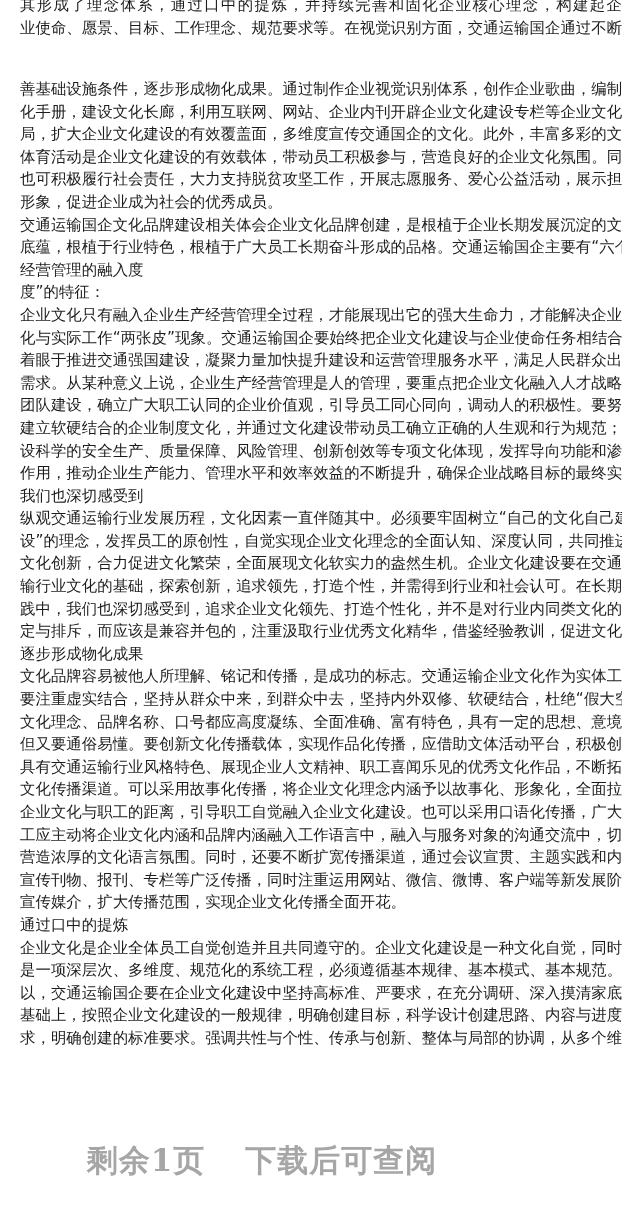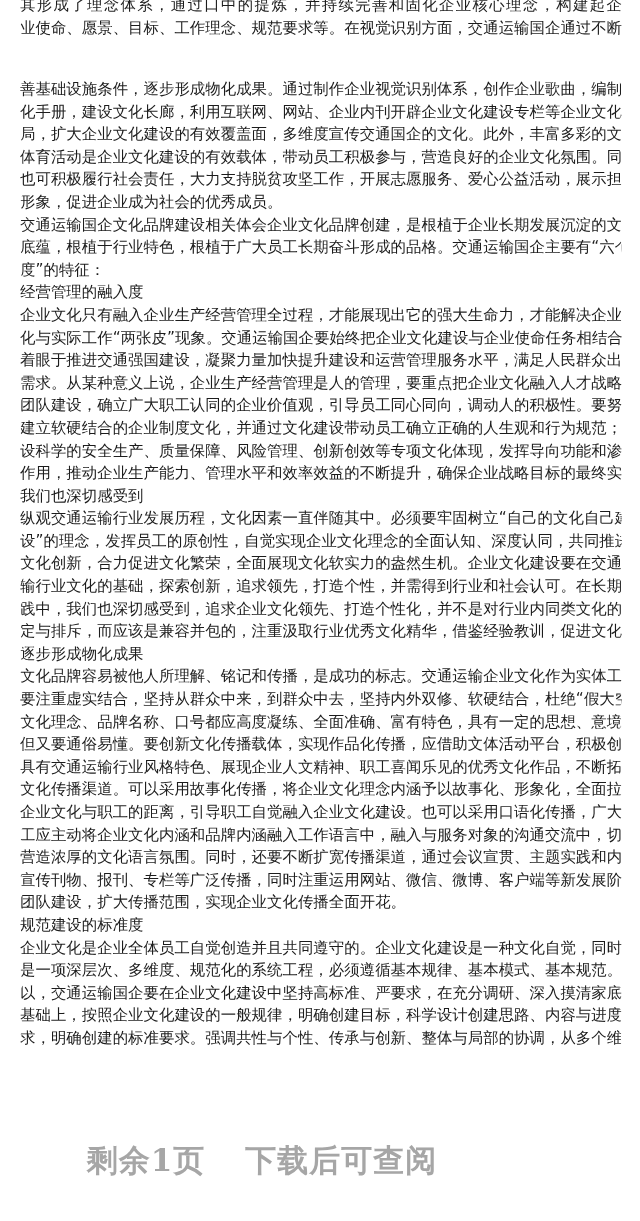--- a/index.html
+++ b/index.html
@@ -1,15 +1,15 @@
 <!DOCTYPE html>
 <html><head>
   <meta charset="utf-8">
   <style>
-    * { margin: 0; padding: 0; box-sizing: border-box; border-radius: 11px; }
+    * { margin: 0; padding: 0; box-sizing: border-box; }
     html, body {
       width: 640px;
       height: 1221px;
       background: #ffffff;
       overflow: hidden;
     }
     body {
       position: relative;
       font-family: "DejaVu Sans", "Liberation Sans", sans-serif;
       color: #1a1a1a;
@@ -71,22 +71,22 @@
 
   <div class="block main-block" id="main-block">
       <span class="line">善基础设施条件，逐步形成物化成果。通过制作企业视觉识别体系，创作企业歌曲，编制文</span>
       <span class="line">化手册，建设文化长廊，利用互联网、网站、企业内刊开辟企业文化建设专栏等企业文化格</span>
       <span class="line">局，扩大企业文化建设的有效覆盖面，多维度宣传交通国企的文化。此外，丰富多彩的文化</span>
       <span class="line">体育活动是企业文化建设的有效载体，带动员工积极参与，营造良好的企业文化氛围。同时</span>
       <span class="line">也可积极履行社会责任，大力支持脱贫攻坚工作，开展志愿服务、爱心公益活动，展示担当</span>
       <span class="line last">形象，促进企业成为社会的优秀成员。</span>
       <span class="line">交通运输国企文化品牌建设相关体会企业文化品牌创建，是根植于企业长期发展沉淀的文化</span>
       <span class="line">底蕴，根植于行业特色，根植于广大员工长期奋斗形成的品格。交通运输国企主要有“六个</span>
+      <span class="line last">经营管理的融入度</span>
       <span class="line last">度”的特征：</span>
-      <span class="line last">经营管理的融入度</span>
       <span class="line">企业文化只有融入企业生产经营管理全过程，才能展现出它的强大生命力，才能解决企业文</span>
       <span class="line">化与实际工作“两张皮”现象。交通运输国企要始终把企业文化建设与企业使命任务相结合，</span>
       <span class="line">着眼于推进交通强国建设，凝聚力量加快提升建设和运营管理服务水平，满足人民群众出行</span>
       <span class="line">需求。从某种意义上说，企业生产经营管理是人的管理，要重点把企业文化融入人才战略和</span>
       <span class="line">团队建设，确立广大职工认同的企业价值观，引导员工同心同向，调动人的积极性。要努力</span>
       <span class="line">建立软硬结合的企业制度文化，并通过文化建设带动员工确立正确的人生观和行为规范；建</span>
       <span class="line">设科学的安全生产、质量保障、风险管理、创新创效等专项文化体现，发挥导向功能和渗透</span>
       <span class="line">作用，推动企业生产能力、管理水平和效率效益的不断提升，确保企业战略目标的最终实现。</span>
       <span class="line last">我们也深切感受到</span>
       <span class="line">纵观交通运输行业发展历程，文化因素一直伴随其中。必须要牢固树立“自己的文化自己建</span>
@@ -99,22 +99,22 @@
       <span class="line">文化品牌容易被他人所理解、铭记和传播，是成功的标志。交通运输企业文化作为实体工程，</span>
       <span class="line">要注重虚实结合，坚持从群众中来，到群众中去，坚持内外双修、软硬结合，杜绝“假大空”。</span>
       <span class="line">文化理念、品牌名称、口号都应高度凝练、全面准确、富有特色，具有一定的思想、意境，</span>
       <span class="line">但又要通俗易懂。要创新文化传播载体，实现作品化传播，应借助文体活动平台，积极创作</span>
       <span class="line">具有交通运输行业风格特色、展现企业人文精神、职工喜闻乐见的优秀文化作品，不断拓宽</span>
       <span class="line">文化传播渠道。可以采用故事化传播，将企业文化理念内涵予以故事化、形象化，全面拉近</span>
       <span class="line">企业文化与职工的距离，引导职工自觉融入企业文化建设。也可以采用口语化传播，广大员</span>
       <span class="line">工应主动将企业文化内涵和品牌内涵融入工作语言中，融入与服务对象的沟通交流中，切实</span>
       <span class="line">营造浓厚的文化语言氛围。同时，还要不断扩宽传播渠道，通过会议宣贯、主题实践和内部</span>
       <span class="line">宣传刊物、报刊、专栏等广泛传播，同时注重运用网站、微信、微博、客户端等新发展阶段</span>
-      <span class="line last">团队建设，扩大传播范围，实现企业文化传播全面开花。</span>
-      <span class="line last">规范建设的标准度</span>
+      <span class="line last">宣传媒介，扩大传播范围，实现企业文化传播全面开花。</span>
+      <span class="line last">通过口中的提炼</span>
       <span class="line">企业文化是企业全体员工自觉创造并且共同遵守的。企业文化建设是一种文化自觉，同时又</span>
       <span class="line">是一项深层次、多维度、规范化的系统工程，必须遵循基本规律、基本模式、基本规范。所</span>
       <span class="line">以，交通运输国企要在企业文化建设中坚持高标准、严要求，在充分调研、深入摸清家底的</span>
       <span class="line">基础上，按照企业文化建设的一般规律，明确创建目标，科学设计创建思路、内容与进度要</span>
       <span class="line">求，明确创建的标准要求。强调共性与个性、传承与创新、整体与局部的协调，从多个维度</span>
     </div>
 
   <div class="more-banner">
     <span>剩余1页</span><span class="gap"></span><span>下载后可查阅</span>
   </div>

